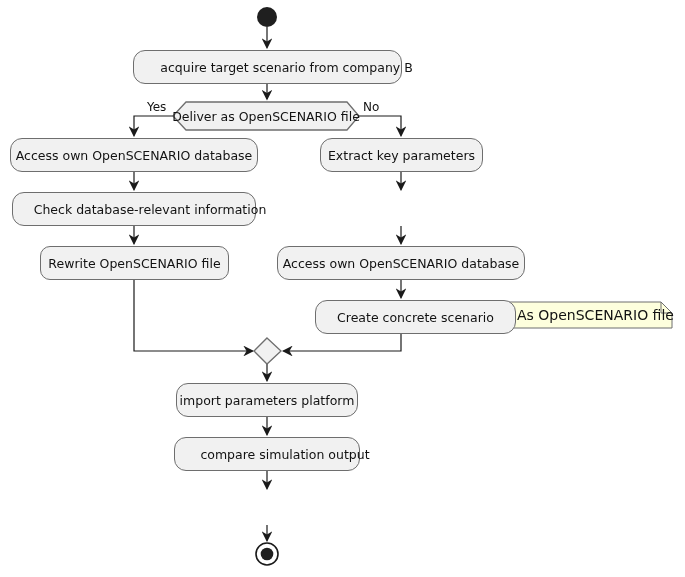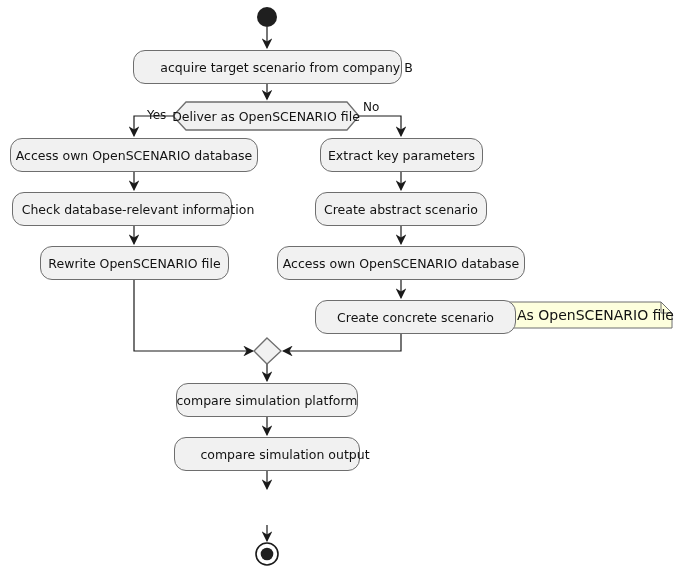--- a/index.html
+++ b/index.html
@@ -73,38 +73,37 @@
     <g>
       <circle cx="267" cy="554" r="11" fill="#FFFFFF" stroke="#1A1A1A" stroke-width="1.6"></circle>
       <circle cx="267" cy="554" r="6.3" fill="#1F1F1F"></circle>
     </g>
   </svg>
 
   <div class="activity" style="left:133px; top:50px; width:269px; height:34px;padding-left:38px;">acquire target scenario from company B</div>
 
   <div class="shape-text" style="left:173px; top:102px; width:186px; height:28px;">Deliver as OpenSCENARIO file</div>
 
-  <div class="edge-label" style="left:147px; top:108px;">Yes</div>
+  <div class="edge-label" style="left:147px; top:100px;">Yes</div>
 
   <div class="edge-label" style="left:363px; top:100px;">No</div>
 
   <div class="activity" style="left:10px; top:138px; width:248px; height:34px;">Access own OpenSCENARIO database</div>
 
-  <div class="activity" style="left:12px; top:192px; width:220px; height:34px;padding-left:32px;">Check database-relevant information</div>
+  <div class="activity" style="left:12px; top:192px; width:244px; height:34px;padding-left:32px;">Check database-relevant information</div>
 
-  <div class="activity" style="left:40px; top:246px; width:189px; height:34px;">Rewrite OpenSCENARIO file</div>
+  <div class="activity" style="left:40px; top:246px; width:189px; height:34px;border-radius:10px;">Rewrite OpenSCENARIO file</div>
 
   <div class="activity" style="left:320px; top:138px; width:163px; height:34px;">Extract key parameters</div>
 
-  <div class="activity" style="left:315px; top:192px; width:172px; height:34px;">Create abstract scenario</div>
 
   <div class="activity" style="left:277px; top:246px; width:248px; height:34px;">Access own OpenSCENARIO database</div>
 
   <div class="activity" style="left:315px; top:300px; width:201px; height:34px;">Create concrete scenario</div>
 
   <div class="note-text" style="left:517px; top:302px; height:26px;">As OpenSCENARIO file</div>
 
-  <div class="activity" style="left:176px; top:383px; width:182px; height:34px;">compare simulation platform</div>
+  <div class="activity" style="left:176px; top:383px; width:182px; height:34px;">import parameters platform</div>
 
   <div class="activity" style="left:174px; top:437px; width:186px; height:34px;padding-left:36px;">compare simulation output</div>
 
 
 </div>
 
 </body></html>

